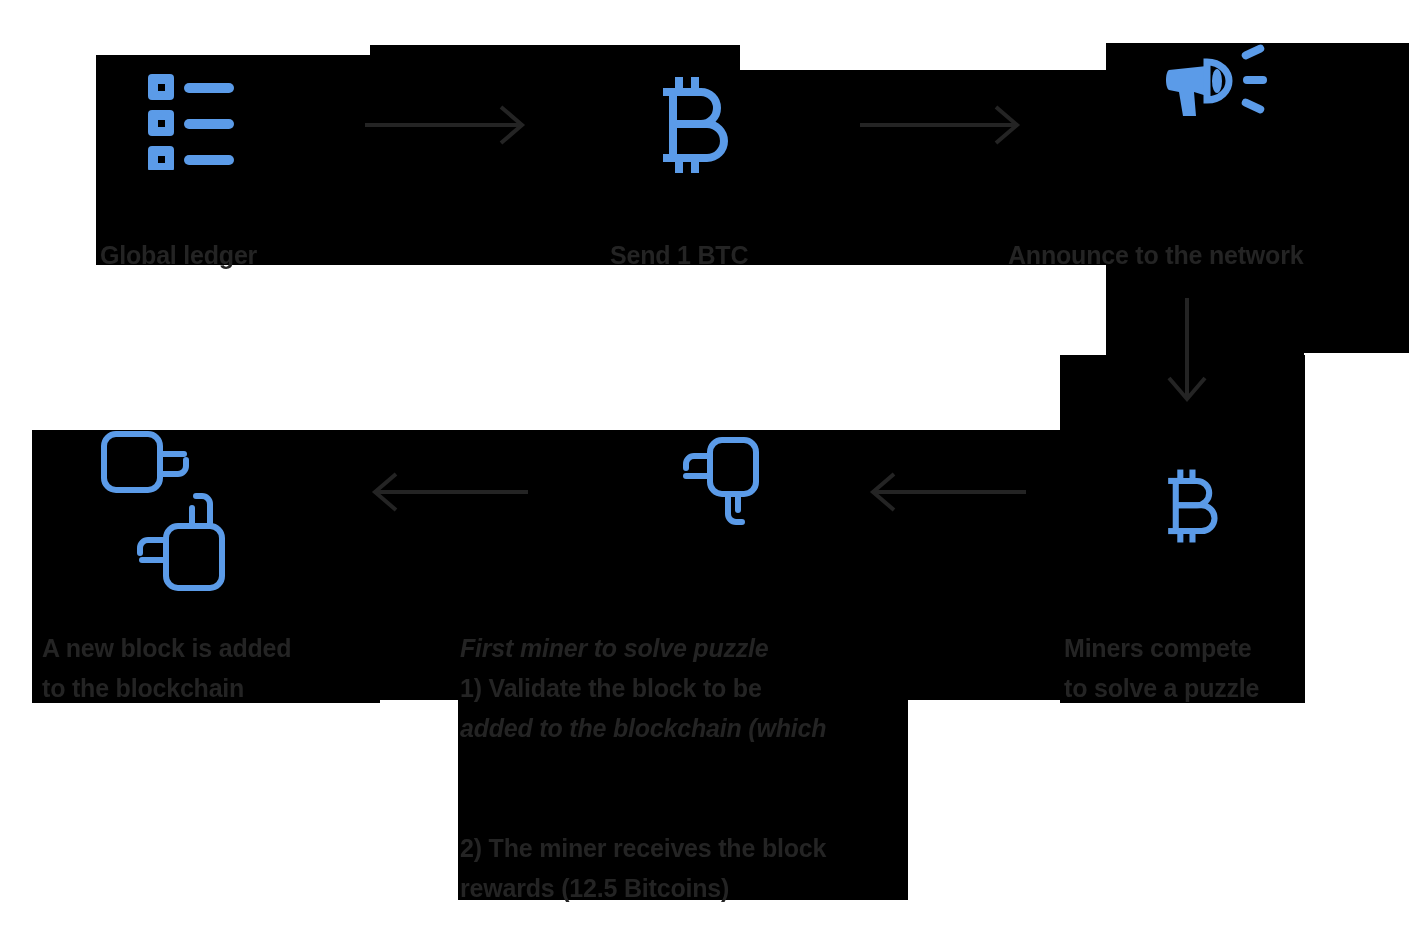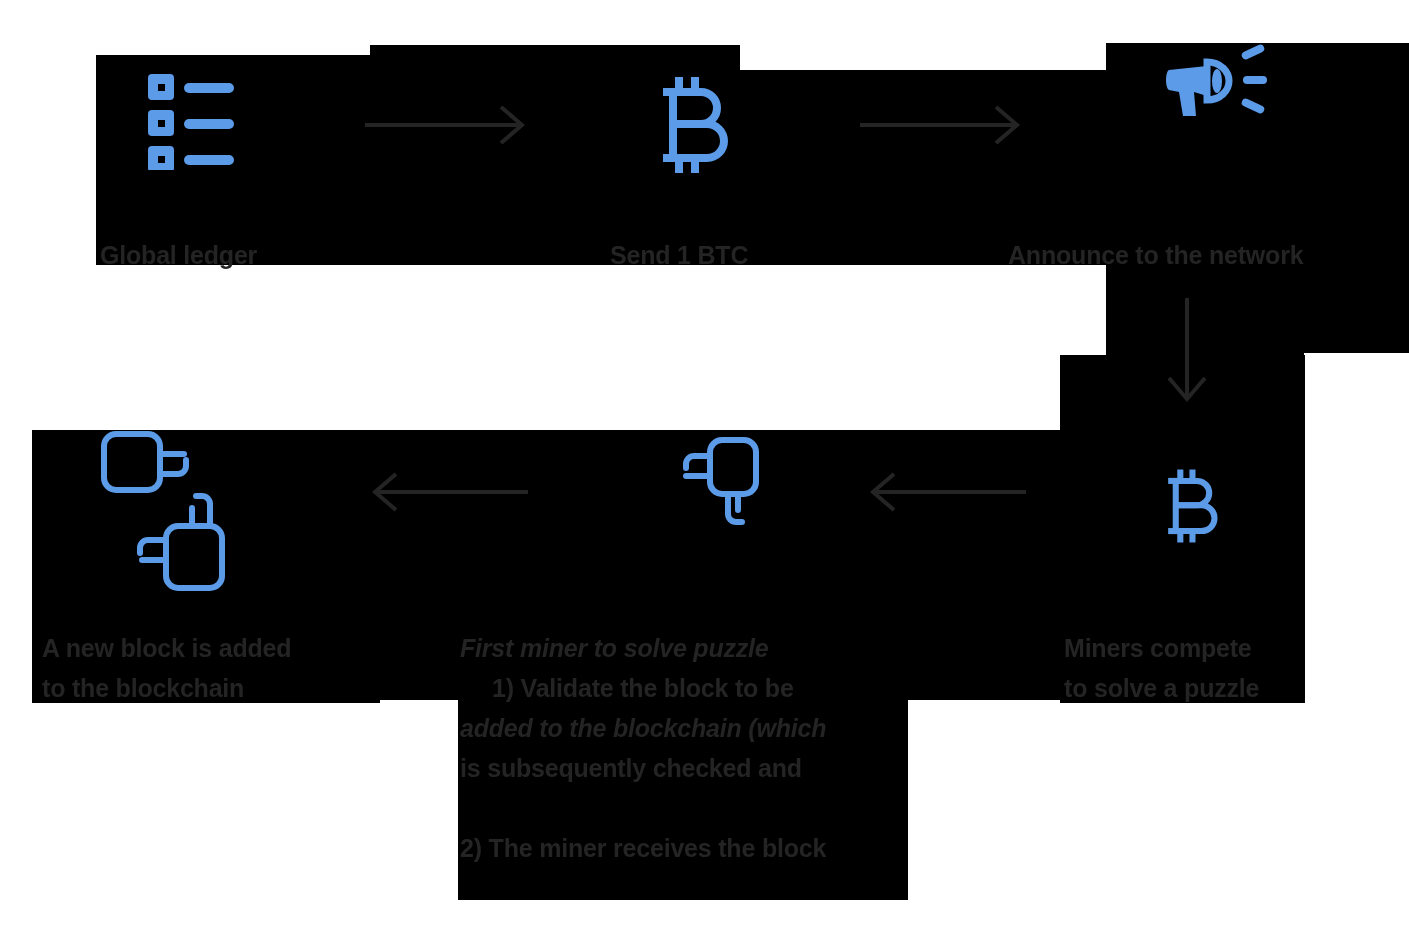--- a/index.html
+++ b/index.html
@@ -148,24 +148,24 @@
       <g stroke="#5B9BE8" stroke-width="6" fill="none" stroke-linecap="round" stroke-linejoin="round">
         <rect x="34" y="4" width="46" height="54" rx="12"></rect>
         <path d="M34 20 H18 a8 8 0 0 0 -8 8 v4"></path>
         <line x1="10" y1="40" x2="34" y2="40"></line>
         <path d="M52 58 v20 a8 8 0 0 0 8 8 h6"></path>
         <line x1="62" y1="58" x2="62" y2="74"></line>
       </g>
     </svg>
   </div>
   <div class="cap" style="left:460px;top:628px;font-style:italic;">First miner to solve puzzle</div>
-  <div class="cap" style="left:460px;top:668px;margin-left:32px;">1) Validate the block to be</div>
+  <div class="cap" style="left:460px;top:668px;">1) Validate the block to be</div>
   <div class="cap" style="left:460px;top:708px;font-style:italic;">added to the blockchain (which</div>
-  <div class="cap" style="left:460px;top:748px;">is subsequently checked and</div>
   <div class="cap" style="left:460px;top:828px;">2) The miner receives the block</div>
+  <div class="cap" style="left:460px;top:868px;">rewards (12.5 Bitcoins)</div>
 
   <div class="arrow" style="left:360px;top:470px;">
     <svg width="172" height="44" viewBox="0 0 172 44">
       <line x1="17" y1="22" x2="168" y2="22" stroke="#242424" stroke-width="4"></line>
       <polyline points="36,4 15,22 36,40" fill="none" stroke="#242424" stroke-width="4"></polyline>
     </svg>
   </div>
 
   <div class="icon" style="left:100px;top:430px;">
     <svg width="170" height="165" viewBox="0 0 170 165">

